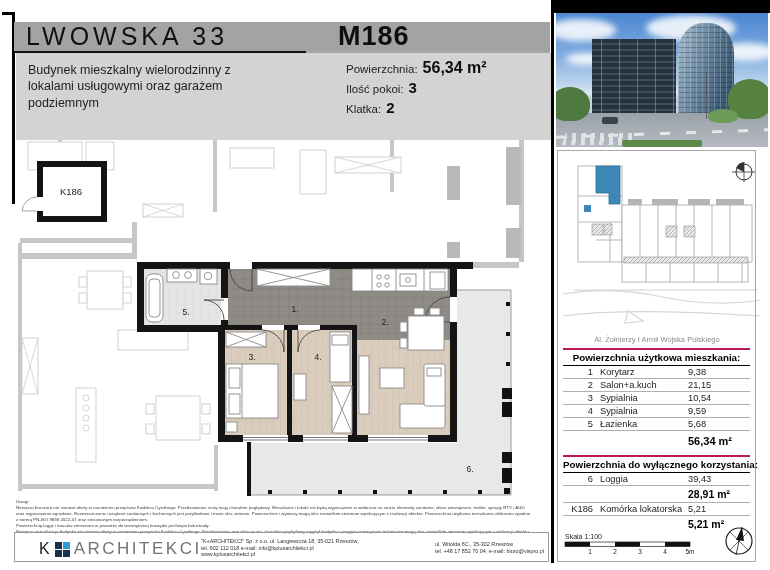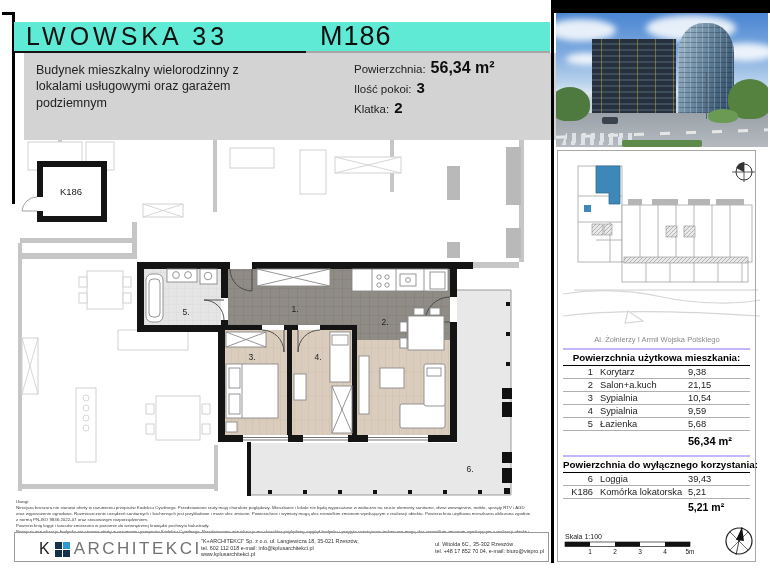--- a/index.html
+++ b/index.html
@@ -1,26 +1,26 @@
 <!DOCTYPE html>
 <html><head>
 <meta charset="utf-8">
 <style>
   html,body{margin:0;padding:0;background:#fff;}
   #page{position:relative;width:770px;height:570px;background:#fff;overflow:hidden;
         font-family:"Liberation Sans",sans-serif;color:#1a1a1a;}
   .abs{position:absolute;}
 
   
-  #title-band{left:14px;top:22px;width:536px;height:31px;display:flex;background:#5eead4;}
+  #title-band{left:14px;top:22px;width:536px;height:31px;display:flex;background:#a3a3a3;}
   #title-box{width:292px;border-bottom:2px solid #141414;display:flex;align-items:center;}
   #title-box .t{margin-left:12px;font-size:25px;font-weight:400;letter-spacing:4px;color:#111;white-space:nowrap;}
   #unit-box{flex:1;border-bottom:2px solid #a7a7a7;display:flex;align-items:center;}
-  #unit-box .u{margin-left:14px;font-size:27px;font-weight:400;letter-spacing:1px;color:#0d0d0d;}
-  #grey-band{left:24px;top:53px;width:536px;height:87px;background:#d3d3d3;}
+  #unit-box .u{margin-left:32px;font-size:27px;font-weight:700;letter-spacing:1px;color:#0d0d0d;}
+  #grey-band{left:16px;top:53px;width:536px;height:87px;background:#d3d3d3;}
   #desc{position:absolute;left:12px;top:9px;width:228px;font-size:12.5px;line-height:1.3;color:#222;}
   #specs{position:absolute;left:282px;top:6px;}
   .spec-row{display:flex;align-items:baseline;height:20px;}
   .spec-label{font-size:11.5px;color:#222;margin-left:48px;}
   .spec-value{font-size:15px;font-weight:700;margin-left:5px;color:#0d0d0d;}
   .spec-value.big{font-size:16px;}
 
   
   #top-black{left:551px;top:0;width:219px;height:13px;background:#000;}
   #divider{left:551px;top:0;width:3px;height:563px;background:#000;}
@@ -45,21 +45,21 @@
   .tree{position:absolute;border-radius:50% 50% 42% 42%;}
   #car{position:absolute;left:46px;top:104px;width:16px;height:7px;background:#39434d;border-radius:2px;}
   #pole{position:absolute;left:150px;top:60px;width:1px;height:46px;background:#55606a;}
 
   
   #sidebar-frame{left:557px;top:150px;width:199px;height:412px;border:1px solid #a8a8a8;box-sizing:border-box;}
   .tblwrap{left:563px;width:187px;}
   #t1{top:348px;}
   #t2{top:455px;}
   .tbl-title{font-size:9.8px;font-weight:700;text-align:center;white-space:nowrap;color:#000;
-             border-top:2px solid #c4b5fd;border-bottom:1.5px solid #000;padding:2px 0;}
+             border-top:2px solid #be185d;border-bottom:1.5px solid #000;padding:2px 0;}
   .trow{display:flex;font-size:9.3px;color:#222;border-bottom:1px solid #b0b0b0;padding:1px 0;}
   .tno{width:30px;text-align:right;padding-right:7px;}
   .tnm{flex:1;}
   .tar{width:62px;}
   .ttotal{font-size:11px;font-weight:700;padding-left:125px;margin-top:4px;color:#000;}
   .tsub{font-size:10.5px;font-weight:700;padding-left:125px;padding-top:2px;padding-bottom:2px;
         border-bottom:1px solid #b0b0b0;color:#000;}
   .tsub.last{border-bottom:none;}
 
   
@@ -450,20 +450,21 @@
     <div class="ttotal">56,34 m²</div>
   </div>
 
   <div class="abs tblwrap" id="t2">
     <div class="tbl-title">Powierzchnia do wyłącznego korzystania:</div>
     <div class="trow">
       <span class="tno">6</span>
       <span class="tnm">Loggia</span>
       <span class="tar">39,43</span>
     </div>
+    <div class="tsub">28,91 m²</div>
     <div class="trow">
       <span class="tno">K186</span>
       <span class="tnm">Komórka lokatorska</span>
       <span class="tar">5,21</span>
     </div>
     <div class="tsub last">5,21 m²</div>
   </div>
 
   <div class="abs" id="notes">
     <div class="note-line">Uwagi:</div>

